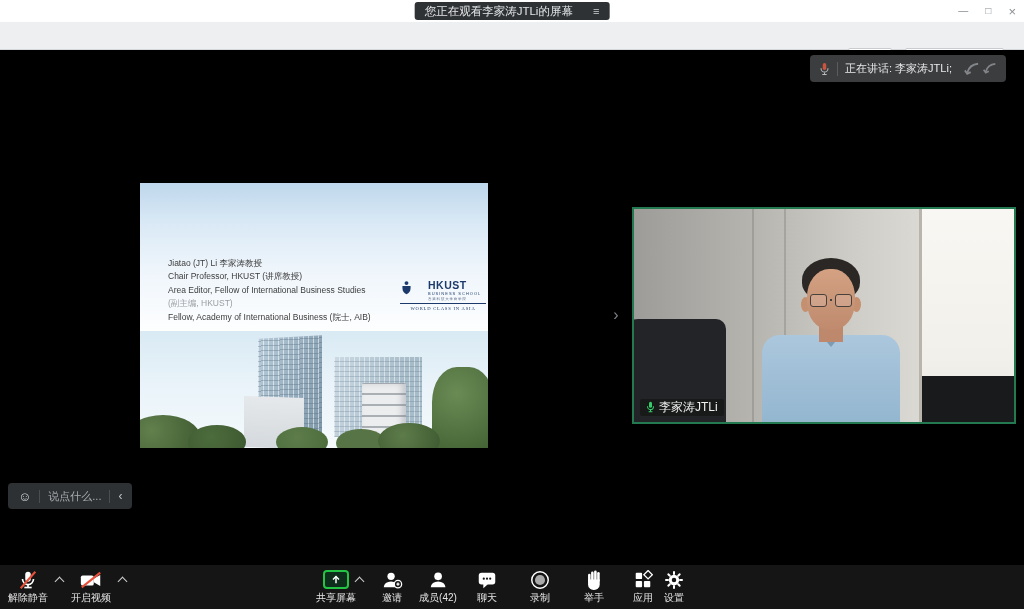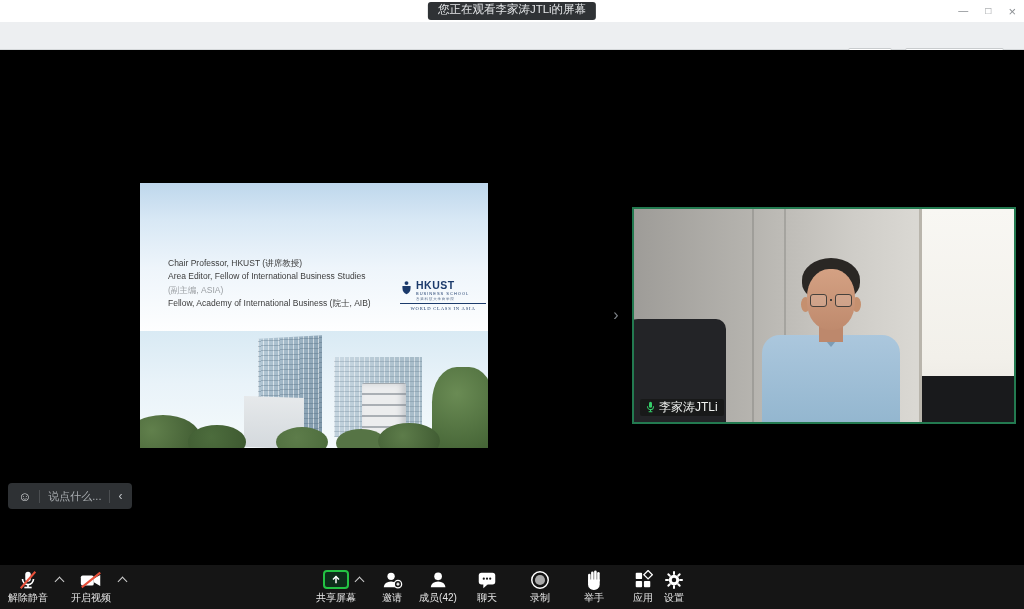--- a/index.html
+++ b/index.html
@@ -3,21 +3,21 @@
 <meta charset="utf-8">
 <style>
   * { margin:0; padding:0; box-sizing:border-box; }
   html,body { width:1024px; height:609px; overflow:hidden; background:#000; }
   body { font-family:"Liberation Sans","DejaVu Sans",sans-serif; }
   #app { position:relative; width:1024px; height:609px; background:#000; }
 
   
   .title-bar { position:absolute; left:0; top:0; width:1024px; height:22px; background:#ffffff; }
   .title-pill { position:absolute; left:50%; top:2px; transform:translateX(-50%); height:18px;
-    background:#2f3235; border-radius:3px; display:flex; align-items:center; gap:20px; padding:0 10px;flex-direction:column; }
+    background:#2f3235; border-radius:3px; display:flex; align-items:center; gap:20px; padding:0 10px; }
   .title-pill .t { font-size:11.5px; color:#e3e5e7; white-space:nowrap; }
   .title-pill .m { font-size:11px; color:#cfd2d4; cursor:pointer; }
   .win-controls { position:absolute; right:8px; top:0; height:22px; display:flex; align-items:center; gap:17px; }
   .win-controls span { color:#8a8e92; cursor:pointer; line-height:1; }
   .wc-min { font-size:10px; } .wc-max { font-size:10px; } .wc-close { font-size:13px; }
 
   
   .toolbar { position:absolute; left:0; top:22px; width:1024px; height:28px; background:#edeff1; border-bottom:1px solid #d5d8da; }
   .tb-info { position:absolute; left:10px; top:29px; width:14px; height:14px; border-radius:50%; background:#7b7f83;
     color:#fff; font-size:9px; font-weight:bold; text-align:center; line-height:14px; font-family:"Liberation Serif",serif; cursor:pointer;}
@@ -41,21 +41,21 @@
   
   .slide { position:absolute; left:140px; top:183px; width:348px; height:265px; overflow:hidden;
     background:linear-gradient(180deg,#bed7ec 0%,#d8e8f5 14%,#eef5fb 32%,#ffffff 58%,#ffffff 100%); }
   .slide-title { position:absolute; left:25px; top:17px; width:322px; font-size:11.5px; font-weight:bold;
     line-height:1.38; color:#1c4ea3; }
   .slide-authors { position:absolute; left:28px; top:74px; width:250px; }
   .slide-authors span { display:block; font-size:8.5px; line-height:13.4px; color:#3c3c3c; }
   .slide-authors span.gray { color:#9a9ea2; }
   .slide-year { position:absolute; left:28px; top:155px; font-size:9.5px; color:#1f1f1f; }
   .logo { position:absolute; left:260px; top:97px; width:86px; }
-  .logo-row { display:flex; gap:3px; align-items:flex-start; }
+  .logo-row { display:flex; gap:15px; align-items:flex-start; }
   .logo-txt .nm { font-size:10.5px; font-weight:bold; color:#1b3a6b; letter-spacing:.5px; line-height:1; }
   .logo-txt .sc { font-size:4px; color:#1b3a6b; letter-spacing:1px; line-height:1.5; }
   .logo-txt .cn { font-size:3.5px; color:#566b8a; letter-spacing:.8px; line-height:1.4; }
   .logo-tag { margin-top:2px; border-top:1px solid #1b3a6b; padding-top:1.5px; font-size:4.6px;
     color:#1b3a6b; font-family:"Liberation Serif",serif; letter-spacing:.8px; text-align:center; }
 
   .photo { position:absolute; left:0; top:148px; width:348px; height:117px; overflow:hidden;
     background:linear-gradient(180deg,#d9eaf4 0%,#e9f3f9 45%,#f5fafc 100%); }
   .glass1 { position:absolute; left:118px; top:6px; width:64px; height:98px; transform:skewY(-3deg);
     background:
@@ -183,23 +183,24 @@
         <path d="M14.5 11 V14.5 H11"></path>
           <path d="M5 14.5 H1.5 V11"></path>
       </svg>
     </div>
   </div>
 
   <div class="stage"></div>
 
   <div class="slide">
     <div class="slide-authors">
+      <span>Jiatao (JT) Li 李家涛教授</span>
       <span>Chair Professor, HKUST (讲席教授)</span>
       <span>Area Editor, Fellow of International Business Studies</span>
-      <span class="gray">(副主编, ASIA)</span>
+      <span class="gray">(副主编, HKUST)</span>
       <span>Fellow, Academy of International Business (院士, AIB)</span>
     </div>
     <div class="logo">
       <div class="logo-row">
         <span>
           <svg width="13" height="17" viewBox="0 0 14 18" fill="#1b3a6b">
             <circle cx="7" cy="3.2" r="2.1"></circle>
             <path d="M2.6 6.2 h8.8 v2.2 c0 3.4-1.8 5.6-4.4 6.8 c-2.6-1.2-4.4-3.4-4.4-6.8 Z"></path>
           </svg>
         </span>
@@ -221,20 +222,42 @@
       <div class="tree t1"></div>
       <div class="tree t2"></div>
       <div class="tree t3"></div>
       <div class="tree t4"></div>
       <div class="tree t5"></div>
     </div>
   </div>
 
   <div class="panel-collapse">›</div>
 
+  <div class="banner">
+    <span>
+      <svg width="11" height="14" viewBox="0 0 12 16">
+        <rect x="4" y="1" width="4" height="8" rx="2" fill="#c9553e"></rect>
+        <path d="M2 7 a4 4.5 0 0 0 8 0" stroke="#b9bcbe" fill="none" stroke-width="1.2"></path>
+        <line x1="6" y1="12" x2="6" y2="14" stroke="#b9bcbe" stroke-width="1.2"></line>
+        <line x1="3.5" y1="14.3" x2="8.5" y2="14.3" stroke="#b9bcbe" stroke-width="1.2"></line>
+      </svg>
+    </span>
+    <span class="div"></span>
+    <span class="lbl">正在讲话: 李家涛JTLi;</span>
+    <span class="arrows">
+      <svg width="17" height="15" viewBox="0 0 18 15">
+        <path d="M16 2.5 C10 3 6 6.5 4.5 12" fill="none" stroke="#84878a" stroke-width="2"></path>
+        <path d="M2 9.5 L4.5 13 L8.2 11.3" fill="none" stroke="#84878a" stroke-width="2"></path>
+      </svg>
+      <svg width="15" height="14" viewBox="0 0 18 15" opacity="0.75">
+        <path d="M16 2.5 C10 3 6 6.5 4.5 12" fill="none" stroke="#9a9da0" stroke-width="2"></path>
+        <path d="M2 9.5 L4.5 13 L8.2 11.3" fill="none" stroke="#9a9da0" stroke-width="2"></path>
+      </svg>
+    </span>
+  </div>
 
   <div class="video">
     <div class="seam s1"></div>
     <div class="seam s2"></div>
     <div class="vwindow"></div>
     <div class="chair"></div>
     <div class="desk"></div>
     <div class="shirt"></div>
     <div class="collar"></div>
     <div class="neck"></div>

